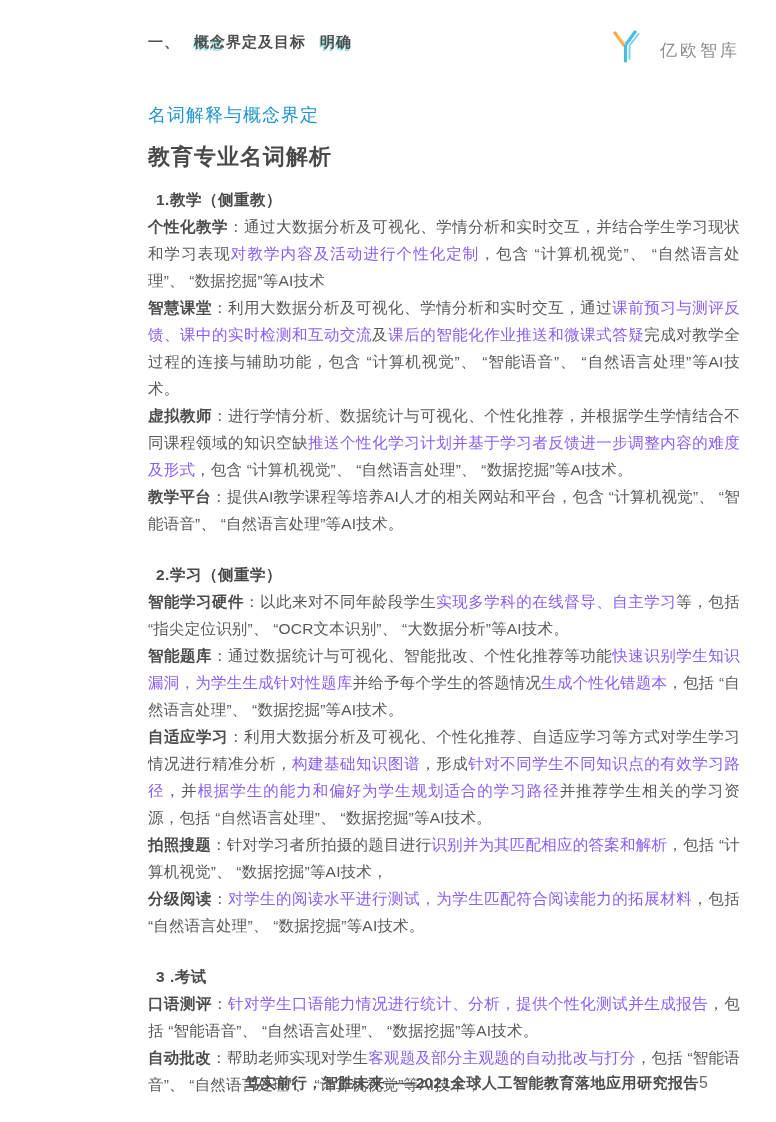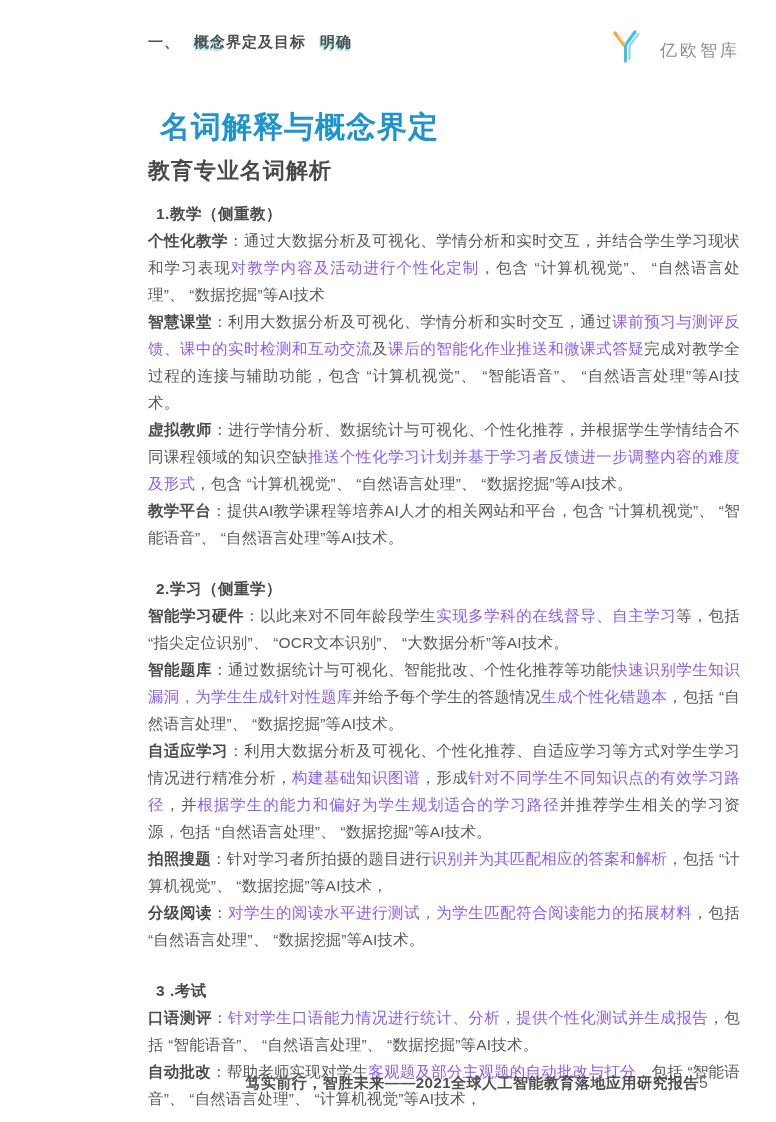--- a/index.html
+++ b/index.html
@@ -16,21 +16,21 @@
     font-size:15px;font-weight:bold;color:#4f4f4f;letter-spacing:1px;line-height:24px;
   }
   .section-label .accent{
     text-shadow:-1px 2px 0 rgba(62,198,200,0.55);
     padding-left:14px;
   }
   .logo{display:flex;align-items:flex-end;gap:20px;}
   .logo-text{font-size:17px;color:#8c8c8c;letter-spacing:3px;line-height:34px;}
   .content{position:absolute;left:148px;top:96px;width:592px;}
   .page-title{
-    margin:12px;font-size:30px;font-weight:bold;color:#1e93d0;line-height:38px;letter-spacing:1px;
+    margin:0;font-size:18px;font-weight:normal;color:#1e93d0;line-height:38px;letter-spacing:1px;
   }
   .page-subtitle{
     margin:10px 0 0 0;font-size:22px;font-weight:bold;color:#4a4a4a;line-height:26px;letter-spacing:1px;
   }
   .doc-section{margin:0;}
   .section-heading{
     margin:24px 0 0 8px;font-size:15.5px;font-weight:bold;color:#4a4a4a;line-height:27px;letter-spacing:0.5px;
   }
   .doc-section:first-of-type .section-heading{margin-top:16px;}
   .paragraph{

